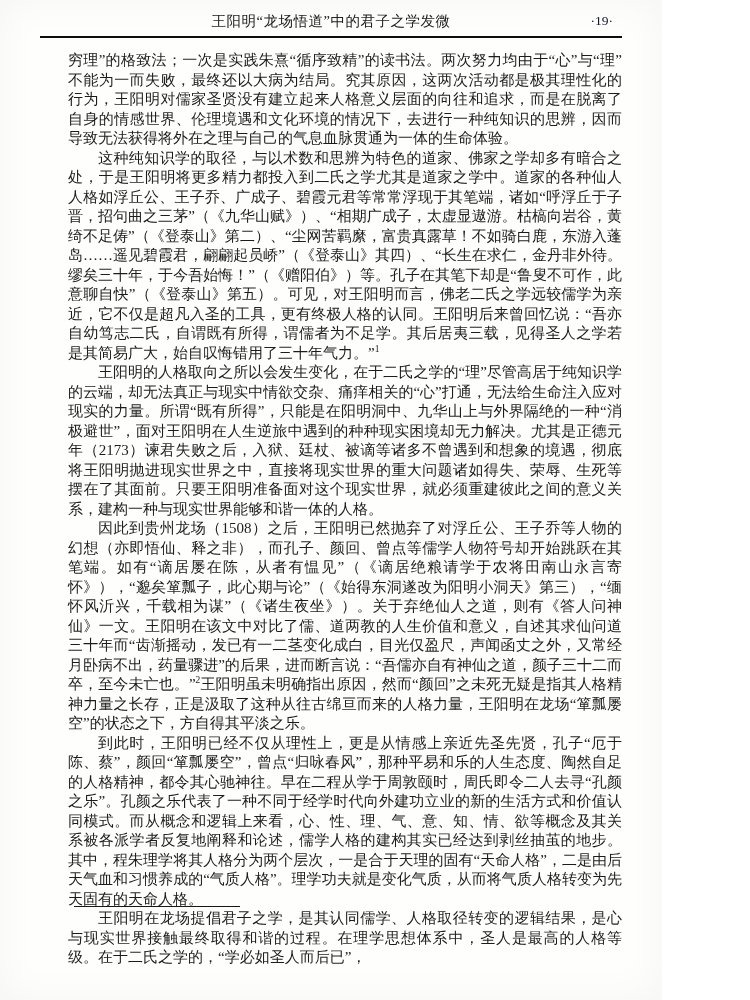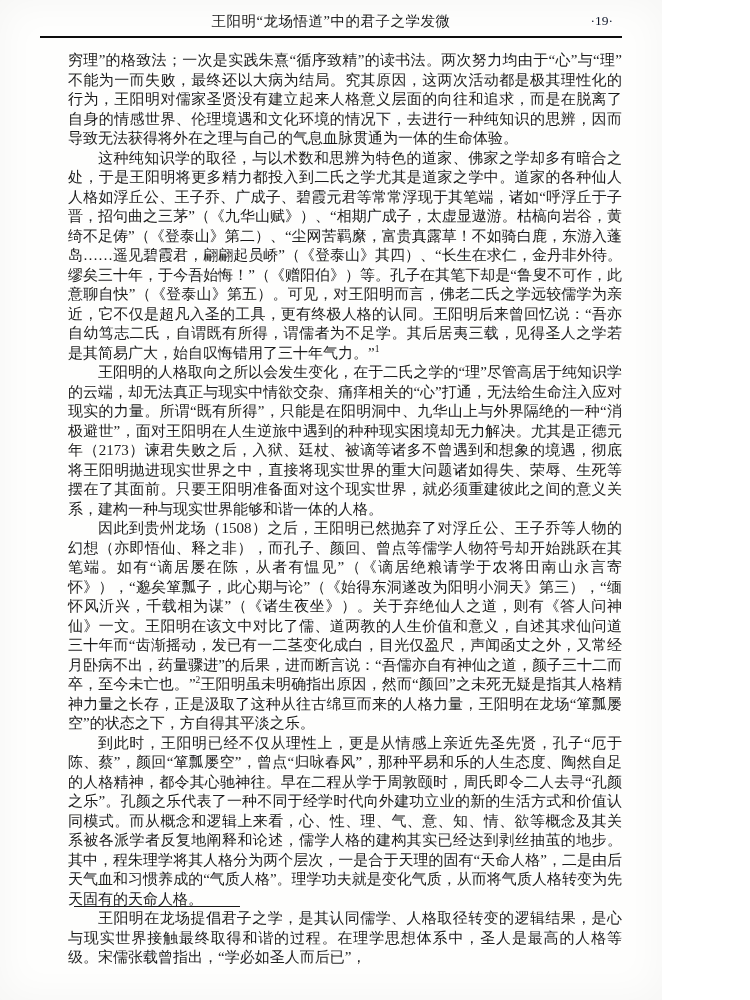--- a/index.html
+++ b/index.html
@@ -75,21 +75,21 @@
   <div class="header-title">王阳明“龙场悟道”中的君子之学发微</div>
   <div class="page-number">·19·</div>
   <div class="header-rule"></div>
 
   <div class="article" id="article">
       <p class="para no-indent">穷理”的格致法；一次是实践朱熹“循序致精”的读书法。两次努力均由于“心”与“理”不能为一而失败，最终还以大病为结局。究其原因，这两次活动都是极其理性化的行为，王阳明对儒家圣贤没有建立起来人格意义层面的向往和追求，而是在脱离了自身的情感世界、伦理境遇和文化环境的情况下，去进行一种纯知识的思辨，因而导致无法获得将外在之理与自己的气息血脉贯通为一体的生命体验。</p>
       <p class="para">这种纯知识学的取径，与以术数和思辨为特色的道家、佛家之学却多有暗合之处，于是王阳明将更多精力都投入到二氏之学尤其是道家之学中。道家的各种仙人人格如浮丘公、王子乔、广成子、碧霞元君等常常浮现于其笔端，诸如“呼浮丘于子晋，招句曲之三茅”（《九华山赋》）、“相期广成子，太虚显遨游。枯槁向岩谷，黄绮不足俦”（《登泰山》第二）、“尘网苦羁縻，富贵真露草！不如骑白鹿，东游入蓬岛……遥见碧霞君，翩翩起员峤”（《登泰山》其四）、“长生在求仁，金丹非外待。缪矣三十年，于今吾始悔！”（《赠阳伯》）等。孔子在其笔下却是“鲁叟不可作，此意聊自快”（《登泰山》第五）。可见，对王阳明而言，佛老二氏之学远较儒学为亲近，它不仅是超凡入圣的工具，更有终极人格的认同。王阳明后来曾回忆说：“吾亦自幼笃志二氏，自谓既有所得，谓儒者为不足学。其后居夷三载，见得圣人之学若是其简易广大，始自叹悔错用了三十年气力。”<sup class="fn-mark">1</sup></p>
       <p class="para">王阳明的人格取向之所以会发生变化，在于二氏之学的“理”尽管高居于纯知识学的云端，却无法真正与现实中情欲交杂、痛痒相关的“心”打通，无法给生命注入应对现实的力量。所谓“既有所得”，只能是在阳明洞中、九华山上与外界隔绝的一种“消极避世”，面对王阳明在人生逆旅中遇到的种种现实困境却无力解决。尤其是正德元年（2173）谏君失败之后，入狱、廷杖、被谪等诸多不曾遇到和想象的境遇，彻底将王阳明抛进现实世界之中，直接将现实世界的重大问题诸如得失、荣辱、生死等摆在了其面前。只要王阳明准备面对这个现实世界，就必须重建彼此之间的意义关系，建构一种与现实世界能够和谐一体的人格。</p>
       <p class="para">因此到贵州龙场（1508）之后，王阳明已然抛弃了对浮丘公、王子乔等人物的幻想（亦即悟仙、释之非），而孔子、颜回、曾点等儒学人物符号却开始跳跃在其笔端。如有“谪居屡在陈，从者有愠见”（《谪居绝粮请学于农将田南山永言寄怀》），“邈矣箪瓢子，此心期与论”（《始得东洞遂改为阳明小洞天》第三），“缅怀风沂兴，千载相为谋”（《诸生夜坐》）。关于弃绝仙人之道，则有《答人问神仙》一文。王阳明在该文中对比了儒、道两教的人生价值和意义，自述其求仙问道三十年而“齿渐摇动，发已有一二茎变化成白，目光仅盈尺，声闻函丈之外，又常经月卧病不出，药量骤进”的后果，进而断言说：“吾儒亦自有神仙之道，颜子三十二而卒，至今未亡也。”<sup class="fn-mark">2</sup>王阳明虽未明确指出原因，然而“颜回”之未死无疑是指其人格精神力量之长存，正是汲取了这种从往古绵亘而来的人格力量，王阳明在龙场“箪瓢屡空”的状态之下，方自得其平淡之乐。</p>
       <p class="para">到此时，王阳明已经不仅从理性上，更是从情感上亲近先圣先贤，孔子“厄于陈、蔡”，颜回“箪瓢屡空”，曾点“归咏春风”，那种平易和乐的人生态度、陶然自足的人格精神，都令其心驰神往。早在二程从学于周敦颐时，周氏即令二人去寻“孔颜之乐”。孔颜之乐代表了一种不同于经学时代向外建功立业的新的生活方式和价值认同模式。而从概念和逻辑上来看，心、性、理、气、意、知、情、欲等概念及其关系被各派学者反复地阐释和论述，儒学人格的建构其实已经达到剥丝抽茧的地步。其中，程朱理学将其人格分为两个层次，一是合于天理的固有“天命人格”，二是由后天气血和习惯养成的“气质人格”。理学功夫就是变化气质，从而将气质人格转变为先天固有的天命人格。</p>
-      <p class="para">王阳明在龙场提倡君子之学，是其认同儒学、人格取径转变的逻辑结果，是心与现实世界接触最终取得和谐的过程。在理学思想体系中，圣人是最高的人格等级。宋儒张载曾指出，“学必如圣人而后已”，</p>
+      <p class="para">王阳明在龙场提倡君子之学，是其认同儒学、人格取径转变的逻辑结果，是心与现实世界接触最终取得和谐的过程。在理学思想体系中，圣人是最高的人格等级。在于二氏之学的，“学必如圣人而后已”，</p>
     </div>
 
   <div class="footnotes">
     <div class="fn-divider"></div>
     <div id="fn-list">
       </div>
   </div>
 </div>
 
 </body></html>

